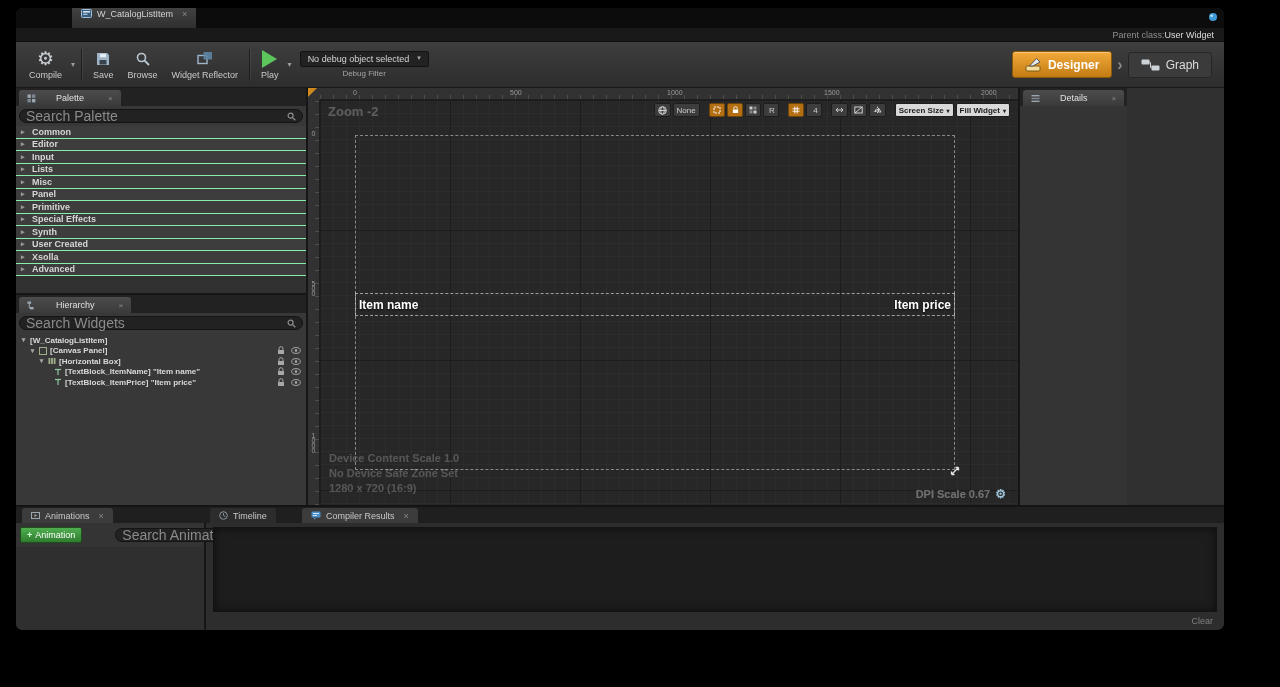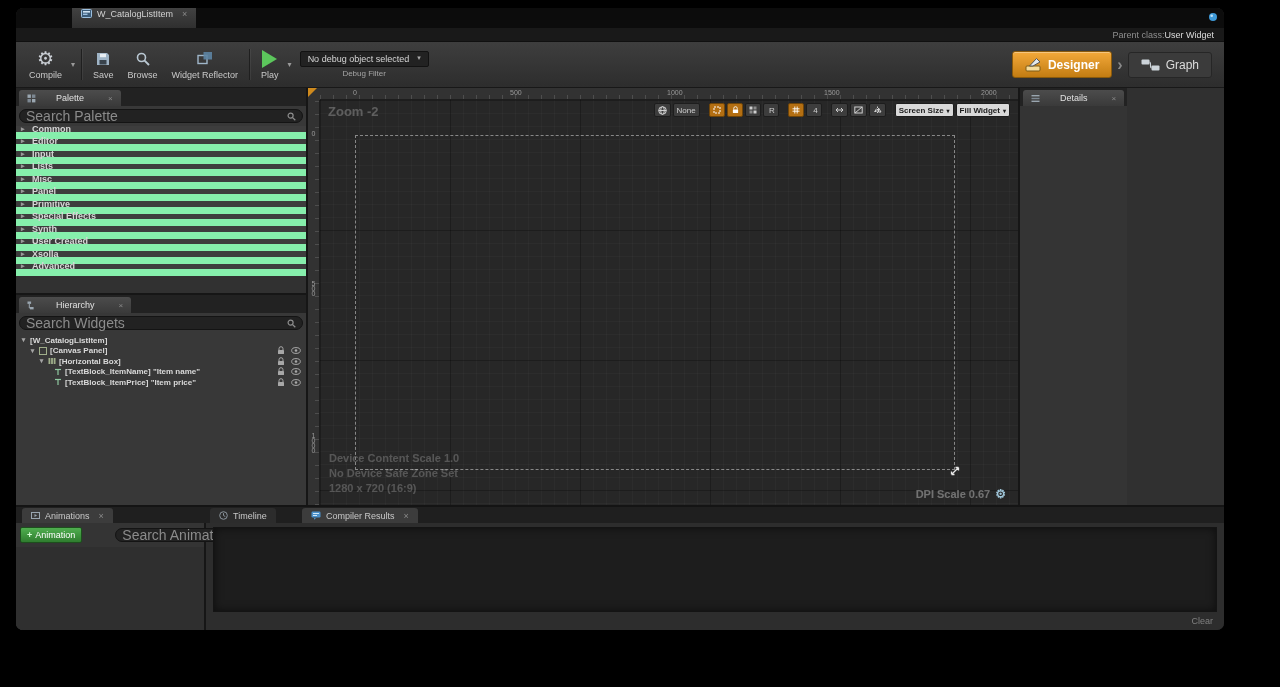--- a/index.html
+++ b/index.html
@@ -55,21 +55,21 @@
     display:flex; align-items:center; gap:20px; padding:0 8px; font-size:9px; color:#e0e0e0; }
   .panel-tab .tabclose { font-size:8px; }
   .searchrow { padding:3px; background:#383838; flex:0 0 auto; }
   .search { height:14px; background:#222; border:1px solid #141414; border-radius:8px;
     display:flex; align-items:center; padding:0 6px; gap:4px; }
   .search input { flex:1; background:transparent; border:none; outline:none; color:#c2c2c2;
     font-size:14px; font-family:inherit; min-width:0; }
   .search input::placeholder { color:#8b8b8b; }
   .palette-list { flex:1; background:#313131; overflow:hidden; }
   .palette-row { height:12.5px; display:flex; align-items:center; gap:5px; padding:0 5px;
-    font-size:9px; font-weight:bold; color:#d6d6d6; background:#3d3d3d; border-bottom:7px solid #86efac; cursor:pointer; }
+    font-size:9px; font-weight:bold; color:#d6d6d6; background:#3d3d3d; border-bottom:1px solid #86efac; cursor:pointer; }
   .palette-row .arrow { color:#9a9a9a; font-size:7px; width:6px; }
   .tree { flex:1; background:#383838; padding-top:2px; }
   .h-row { height:10.5px; display:flex; align-items:center; gap:3px; font-size:8px; font-weight:bold; color:#d9d9d9; cursor:pointer; }
   .h-row .arrow { color:#a5a5a5; font-size:7px; width:7px; text-align:center; }
   .h-icons { margin-left:auto; display:flex; gap:6px; padding-right:5px; align-items:center; }
   .d0{padding-left:4px;} .d1{padding-left:13px;} .d2{padding-left:22px;} .d3{padding-left:38px;}
 
   
   .canvas-wrap { flex:1; position:relative; background:#2a2a2a; min-width:0; }
   .ruler-top { position:absolute; left:12px; right:0; top:0; height:12px; background:#323232; border-bottom:1px solid #1e1e1e;
@@ -538,20 +538,24 @@
             <span class="caret">▾</span>
           </div>
           <div class="cbtn light">
             <span>Fill Widget</span>
             <span class="caret">▾</span>
           </div>
         </div>
 
         <div class="outer-rect"></div>
 
+        <div class="hbox-strip">
+          <span class="wtext">Item name</span>
+          <span class="wtext">Item price</span>
+        </div>
 
         <div class="overlay-left">
           <span>Device Content Scale 1.0</span>
           <span>No Device Safe Zone Set</span>
           <span>1280 x 720 (16:9)</span>
         </div>
 
         <div class="dpi">
           <span>DPI Scale 0.67</span>
           <span class="gearglyph">⚙</span>

